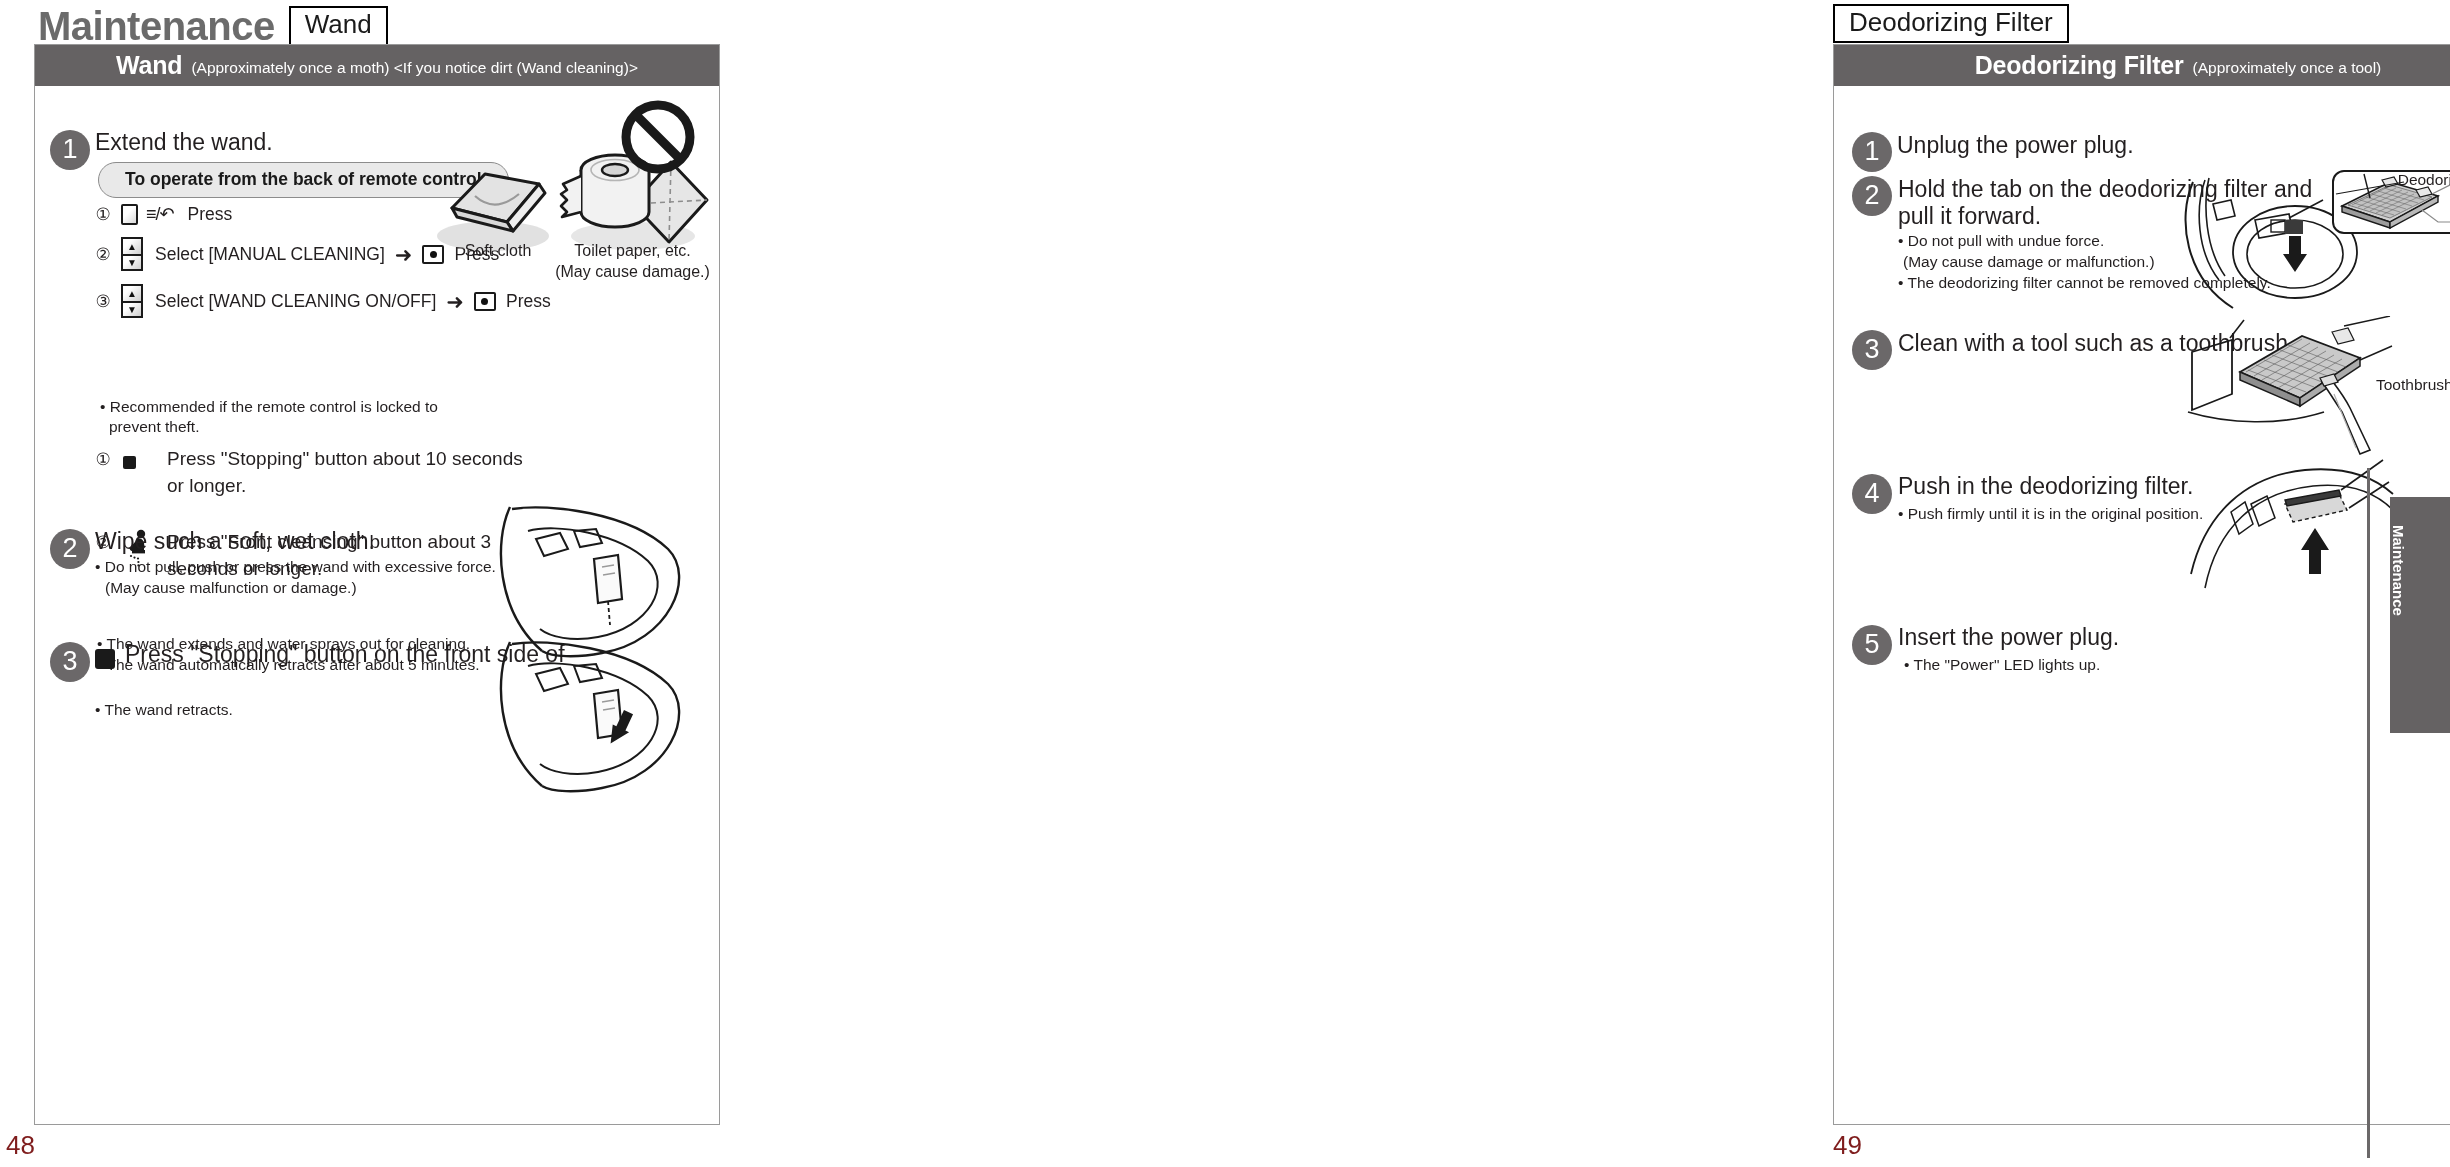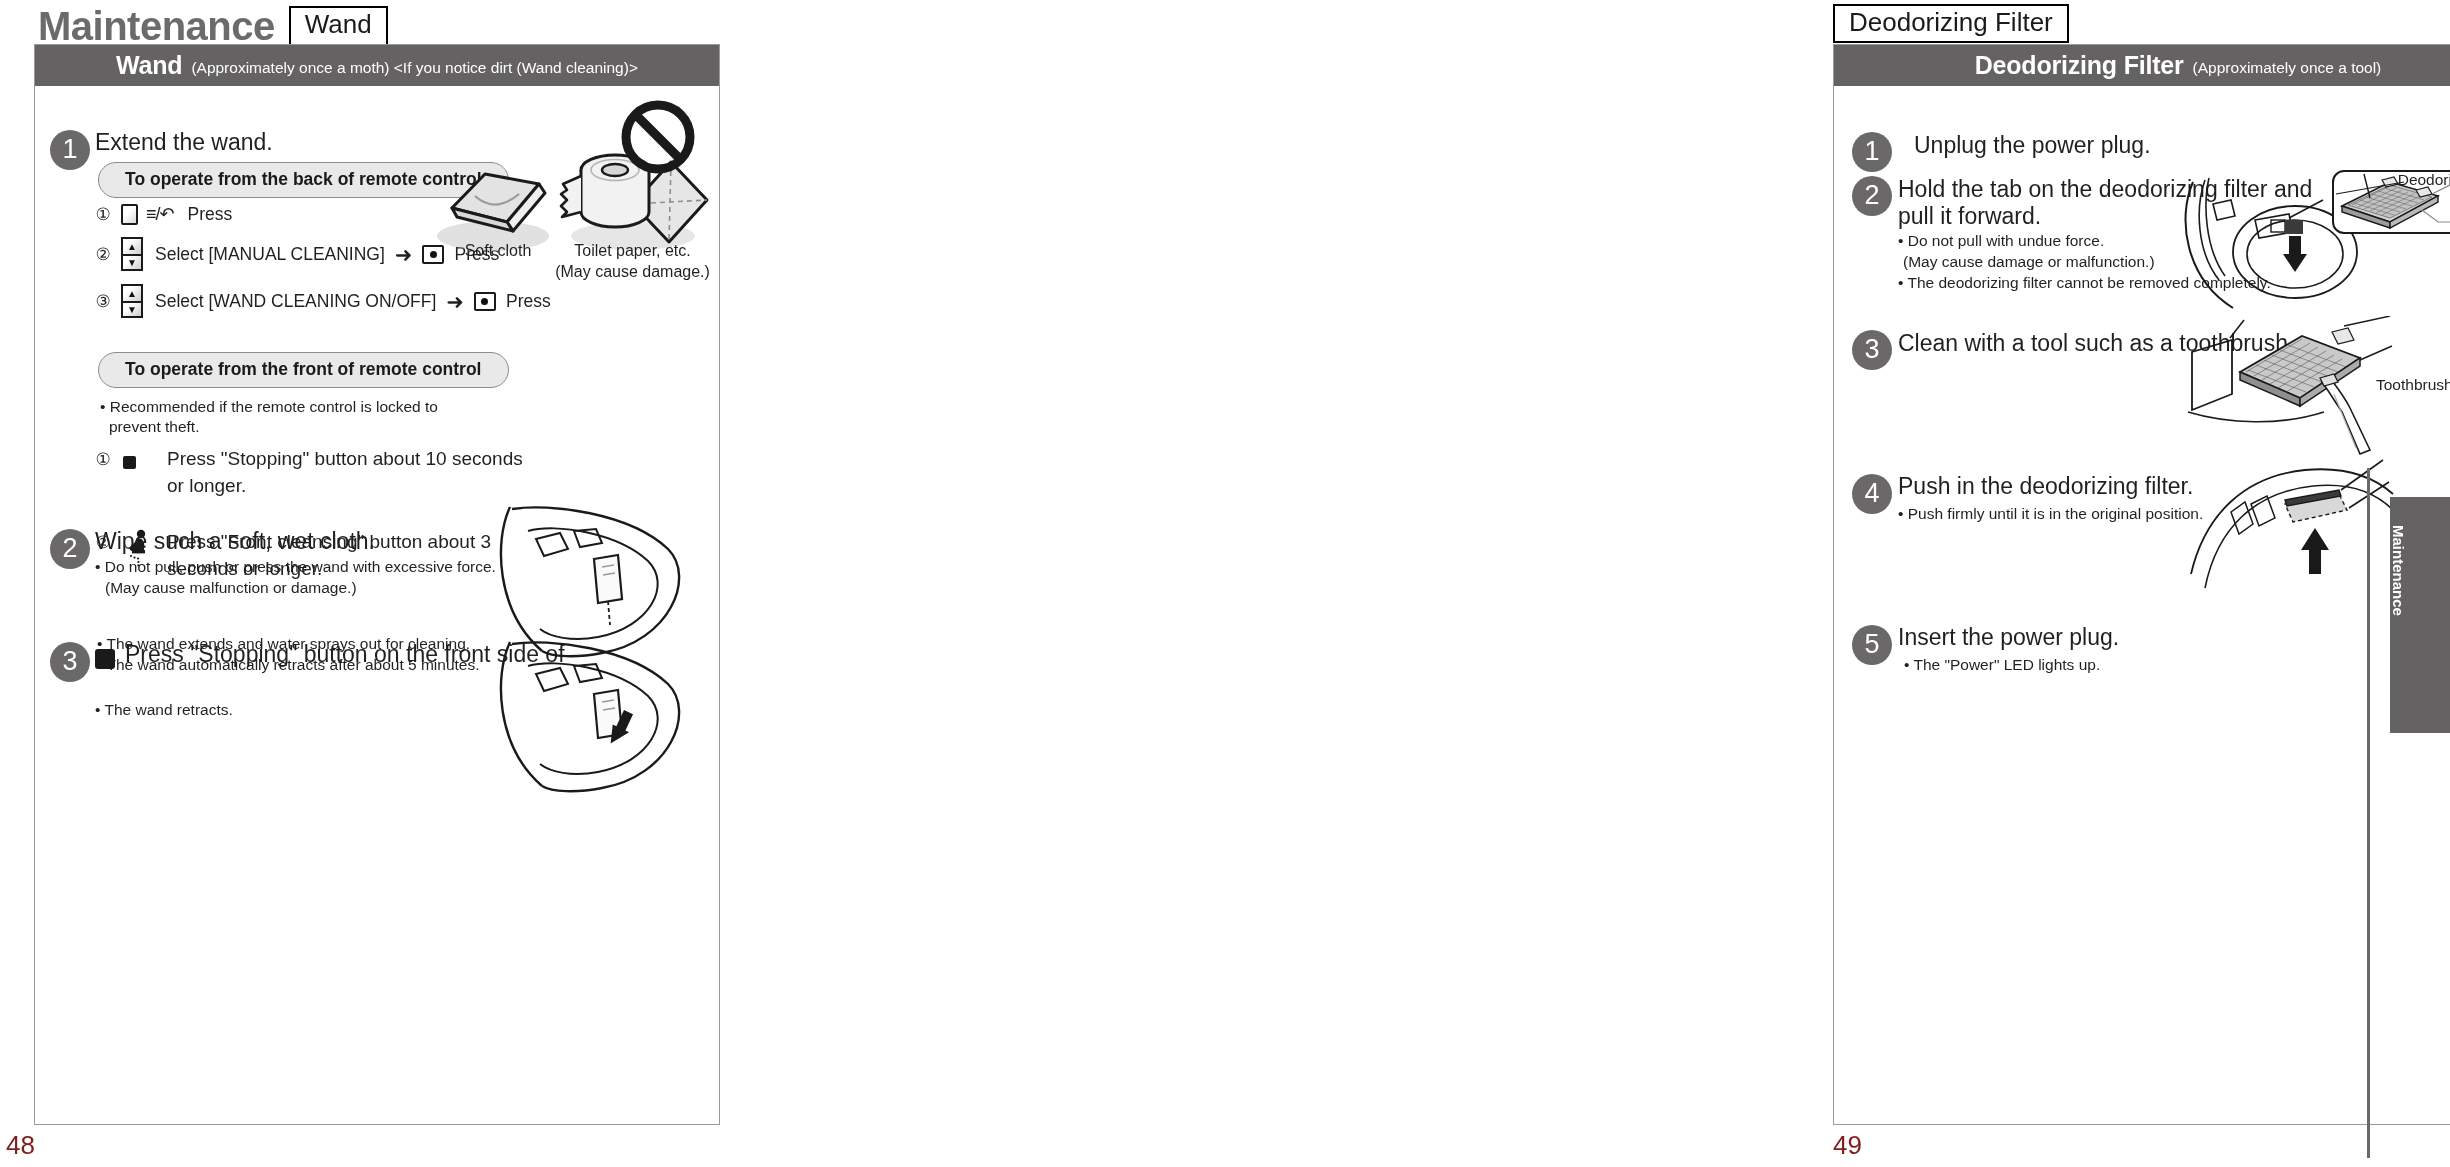--- a/index.html
+++ b/index.html
@@ -300,23 +300,20 @@
           <span class="key-updown">
               <span>▲</span>
               <span>▼</span>
             </span>
           <span style="margin-left:4px;">Select [WAND CLEANING ON/OFF]</span>
           <span class="arrow-r">➜</span>
           <span class="key-dot"></span>
           <span style="margin-left:2px;">Press</span>
         </div>
 
-        <div style="position:absolute; left:63px; top:266px;">
-          <div class="pill">To operate from the front of remote control</div>
-        </div>
 
         <div class="note" style="position:absolute; left:65px; top:310px;">• Recommended if the remote control is locked to</div>
         <div class="note" style="position:absolute; left:74px; top:330px;">prevent theft.</div>
 
         <div style="position:absolute; left:58px; top:360px; display:flex; align-items:flex-start; gap:10px;">
           <span class="circ-num" style="padding-top:3px;">①</span>
           <span style="width:34px; padding-top:7px;"><span class="btn-stop-sm"></span></span>
           <span style="font-size:19px; line-height:1.42;">
             <span style="display:block;">Press "Stopping" button about 10 seconds</span>
             <span style="display:block;">or longer.</span>
@@ -441,21 +438,21 @@
     <div class="panel" style="left:608px; top:44px; width:690px; height:1081px;">
 
       <div class="panel-header">
         <span class="ph-main">Deodorizing Filter</span>
         <span class="ph-sub">(Approximately once a tool)</span>
       </div>
 
       <div class="panel-body">
 
         <div class="step-num" style="left:18px; top:46px;">1</div>
-        <div class="step-title" style="position:absolute; left:80px; top:46px;">Unplug the power plug.</div>
+        <div class="step-title" style="position:absolute; left:63px; top:46px;">Unplug the power plug.</div>
 
         <div class="step-num" style="left:18px; top:90px;">2</div>
         <div class="step-title" style="position:absolute; left:64px; top:90px;">
           <span style="display:block;">Hold the tab on the deodorizing filter and</span>
           <span style="display:block;">pull it forward.</span>
         </div>
         <div class="note" style="position:absolute; left:64px; top:144px;">• Do not pull with undue force.</div>
         <div class="note" style="position:absolute; left:69px; top:165px;">(May cause damage or malfunction.)</div>
         <div class="note" style="position:absolute; left:64px; top:186px;">• The deodorizing filter cannot be removed completely.</div>
 

